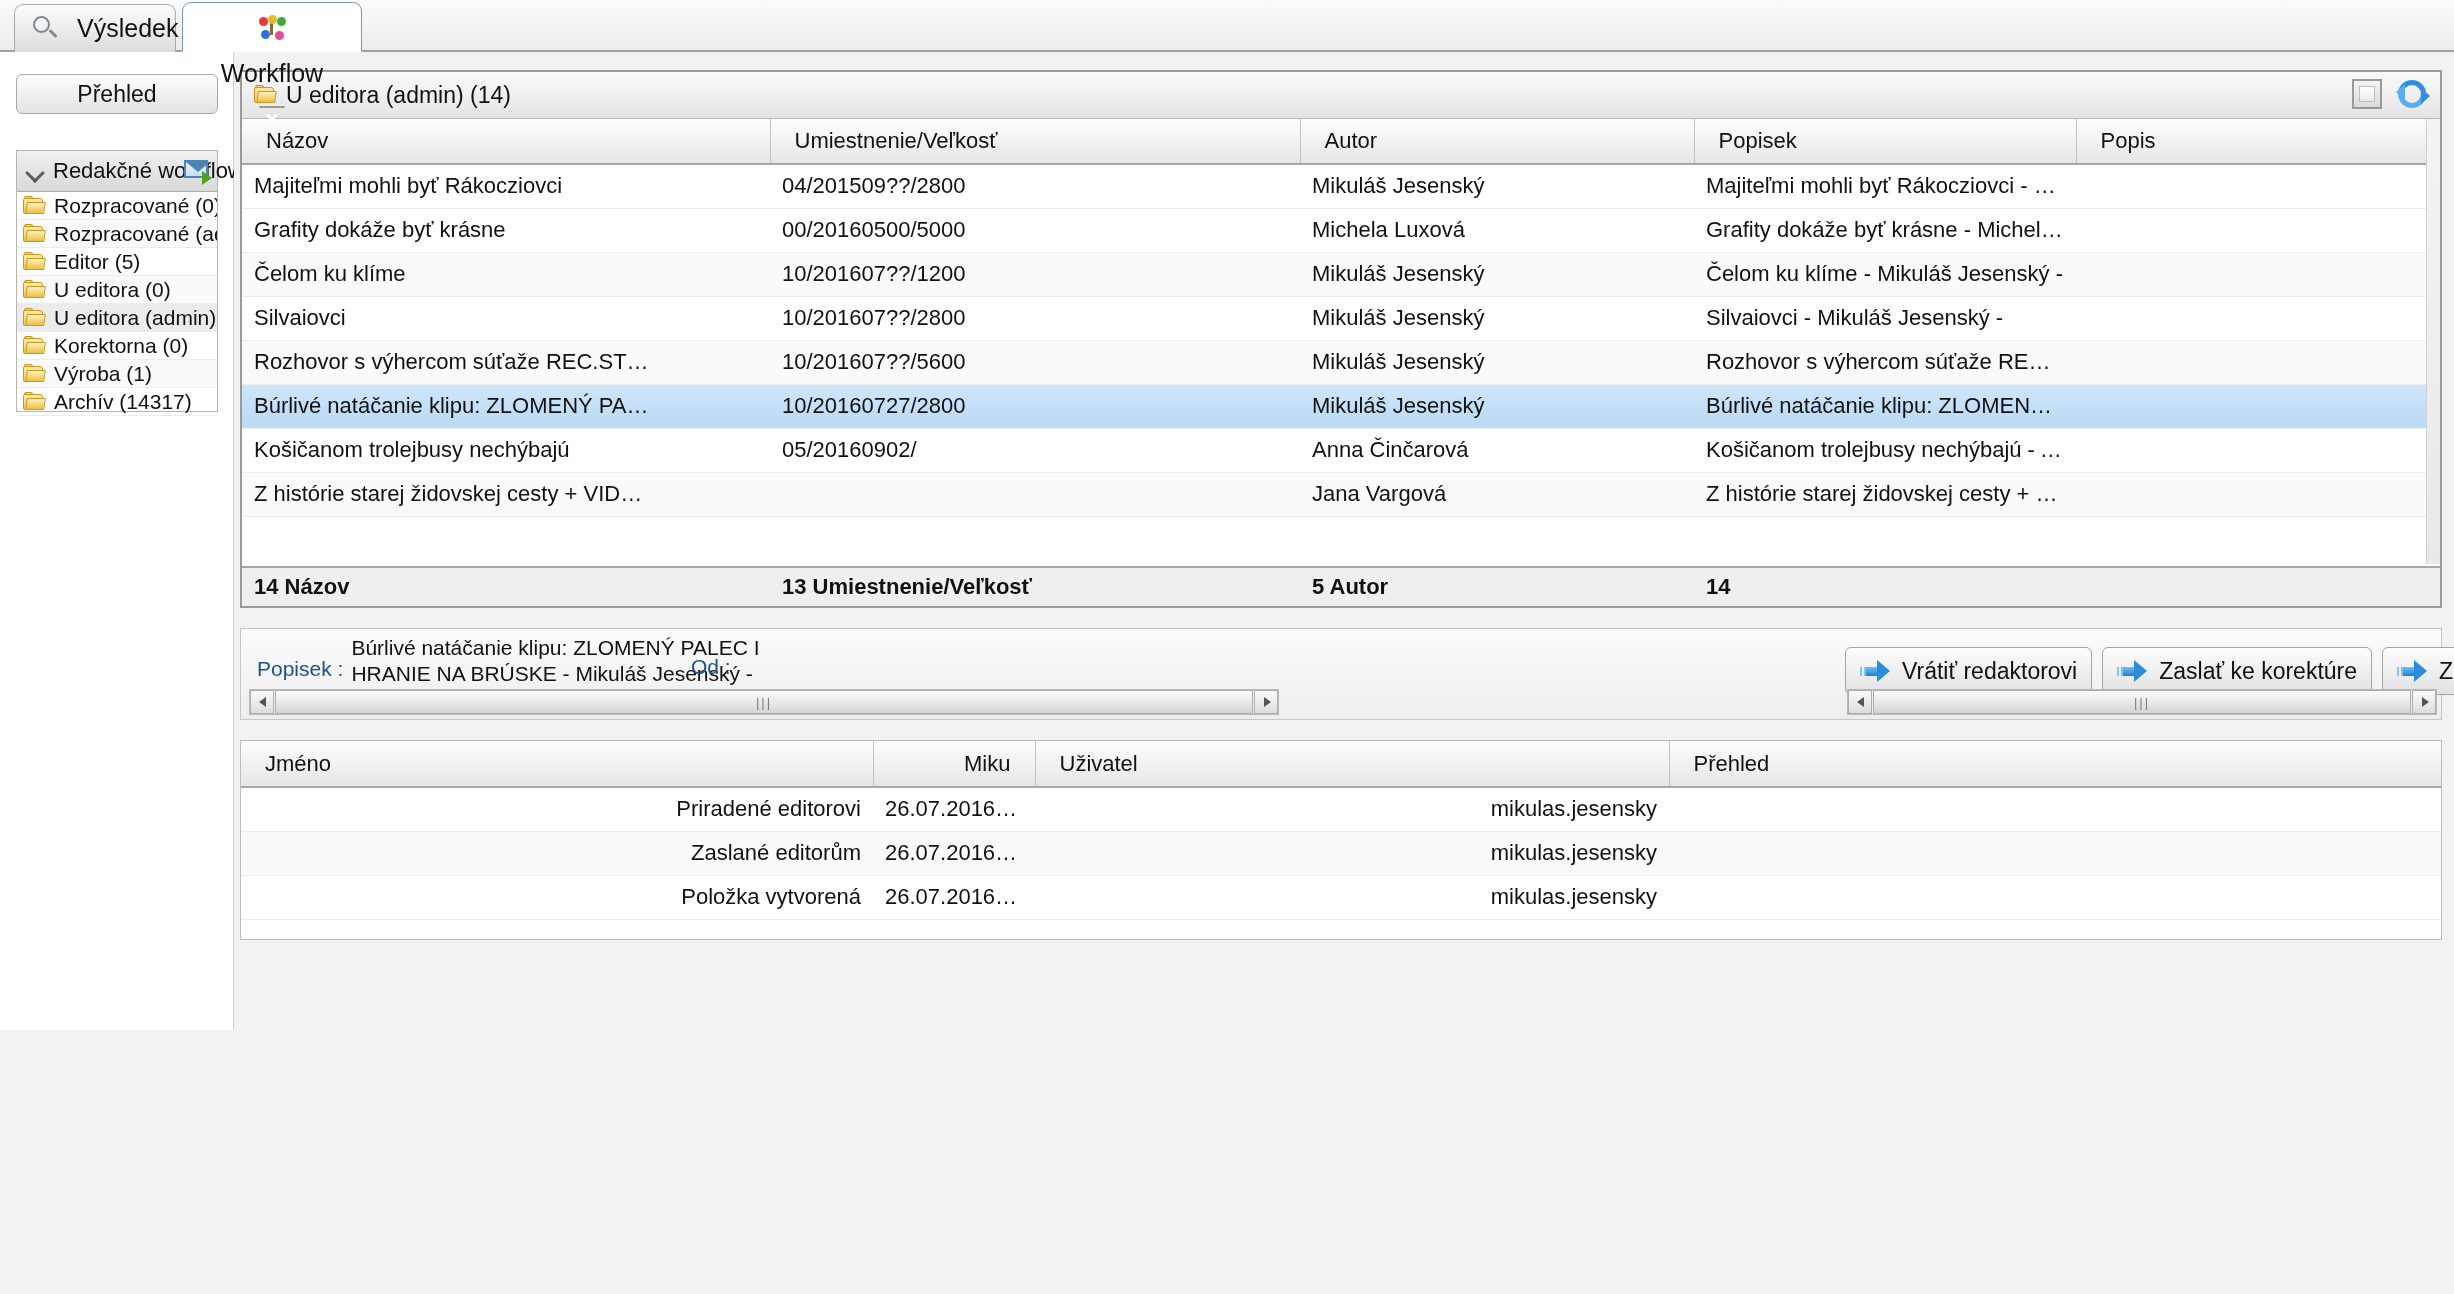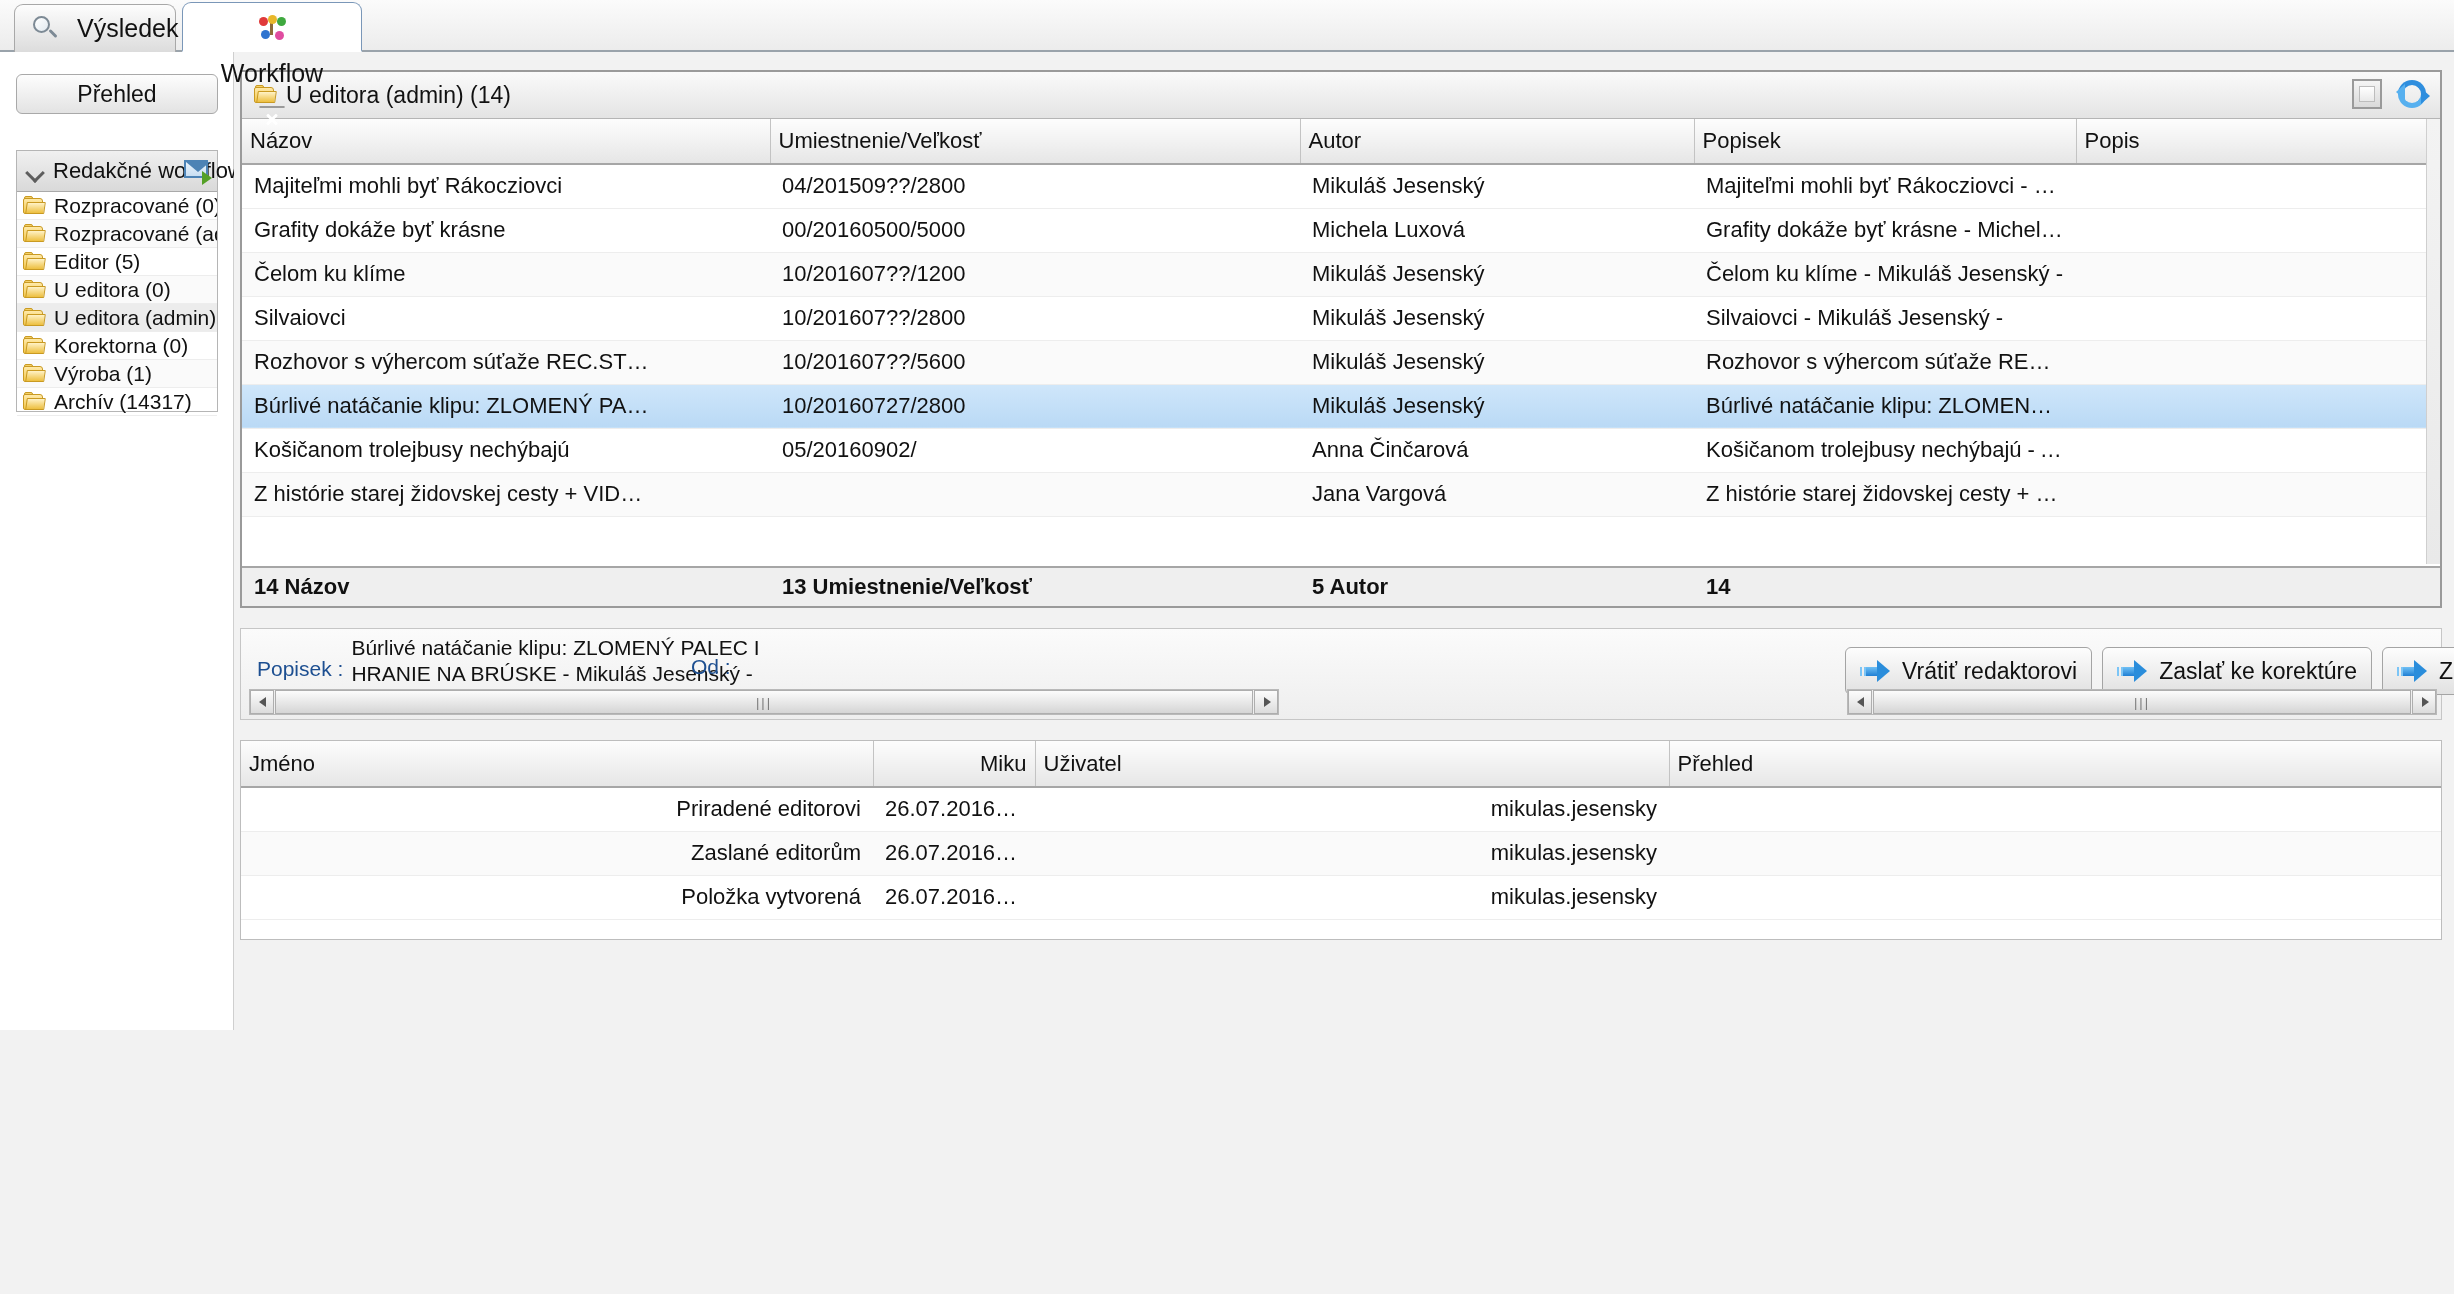--- a/index.html
+++ b/index.html
@@ -224,21 +224,21 @@
   }
 
   table.grid { border-collapse: collapse; width: 100%; table-layout: fixed; }
   table.grid th {
     background: linear-gradient(#fdfdfd, #e6e6e6);
     border-right: 1px solid #c3c3c3;
     border-bottom: 2px solid #a6a6a6;
     font-weight: normal;
     font-size: 22px; color: #111;
     text-align: left;
-    padding: 0 8px; height: 45px;
+    padding: 0 24px; height: 45px;
     white-space: nowrap; overflow: hidden;
   }
   table.grid td {
     border-bottom: 1px solid #ededed;
     font-size: 22px; color: #111;
     padding: 0 12px; height: 44px;
     white-space: nowrap; overflow: hidden; text-overflow: ellipsis;
   }
   tr.alt td { background: #fafafa; }
   tr.selected td { background: linear-gradient(#cfe6fa, #b9d9f5); }

